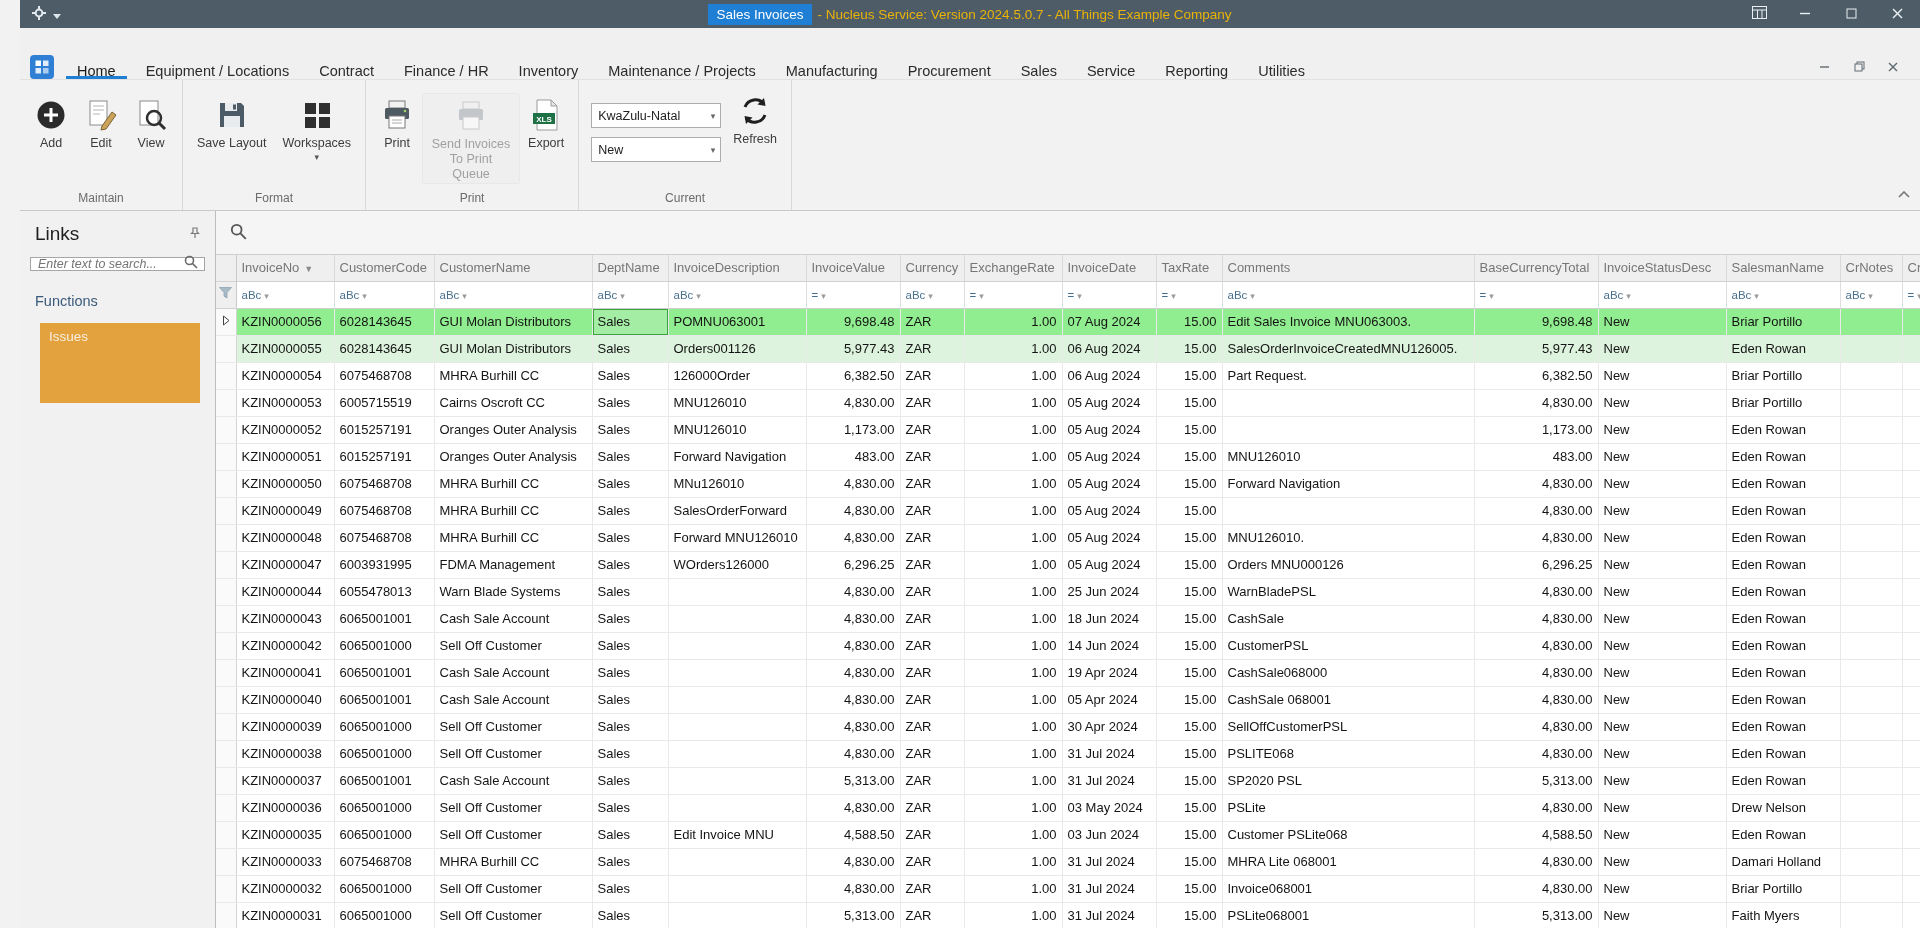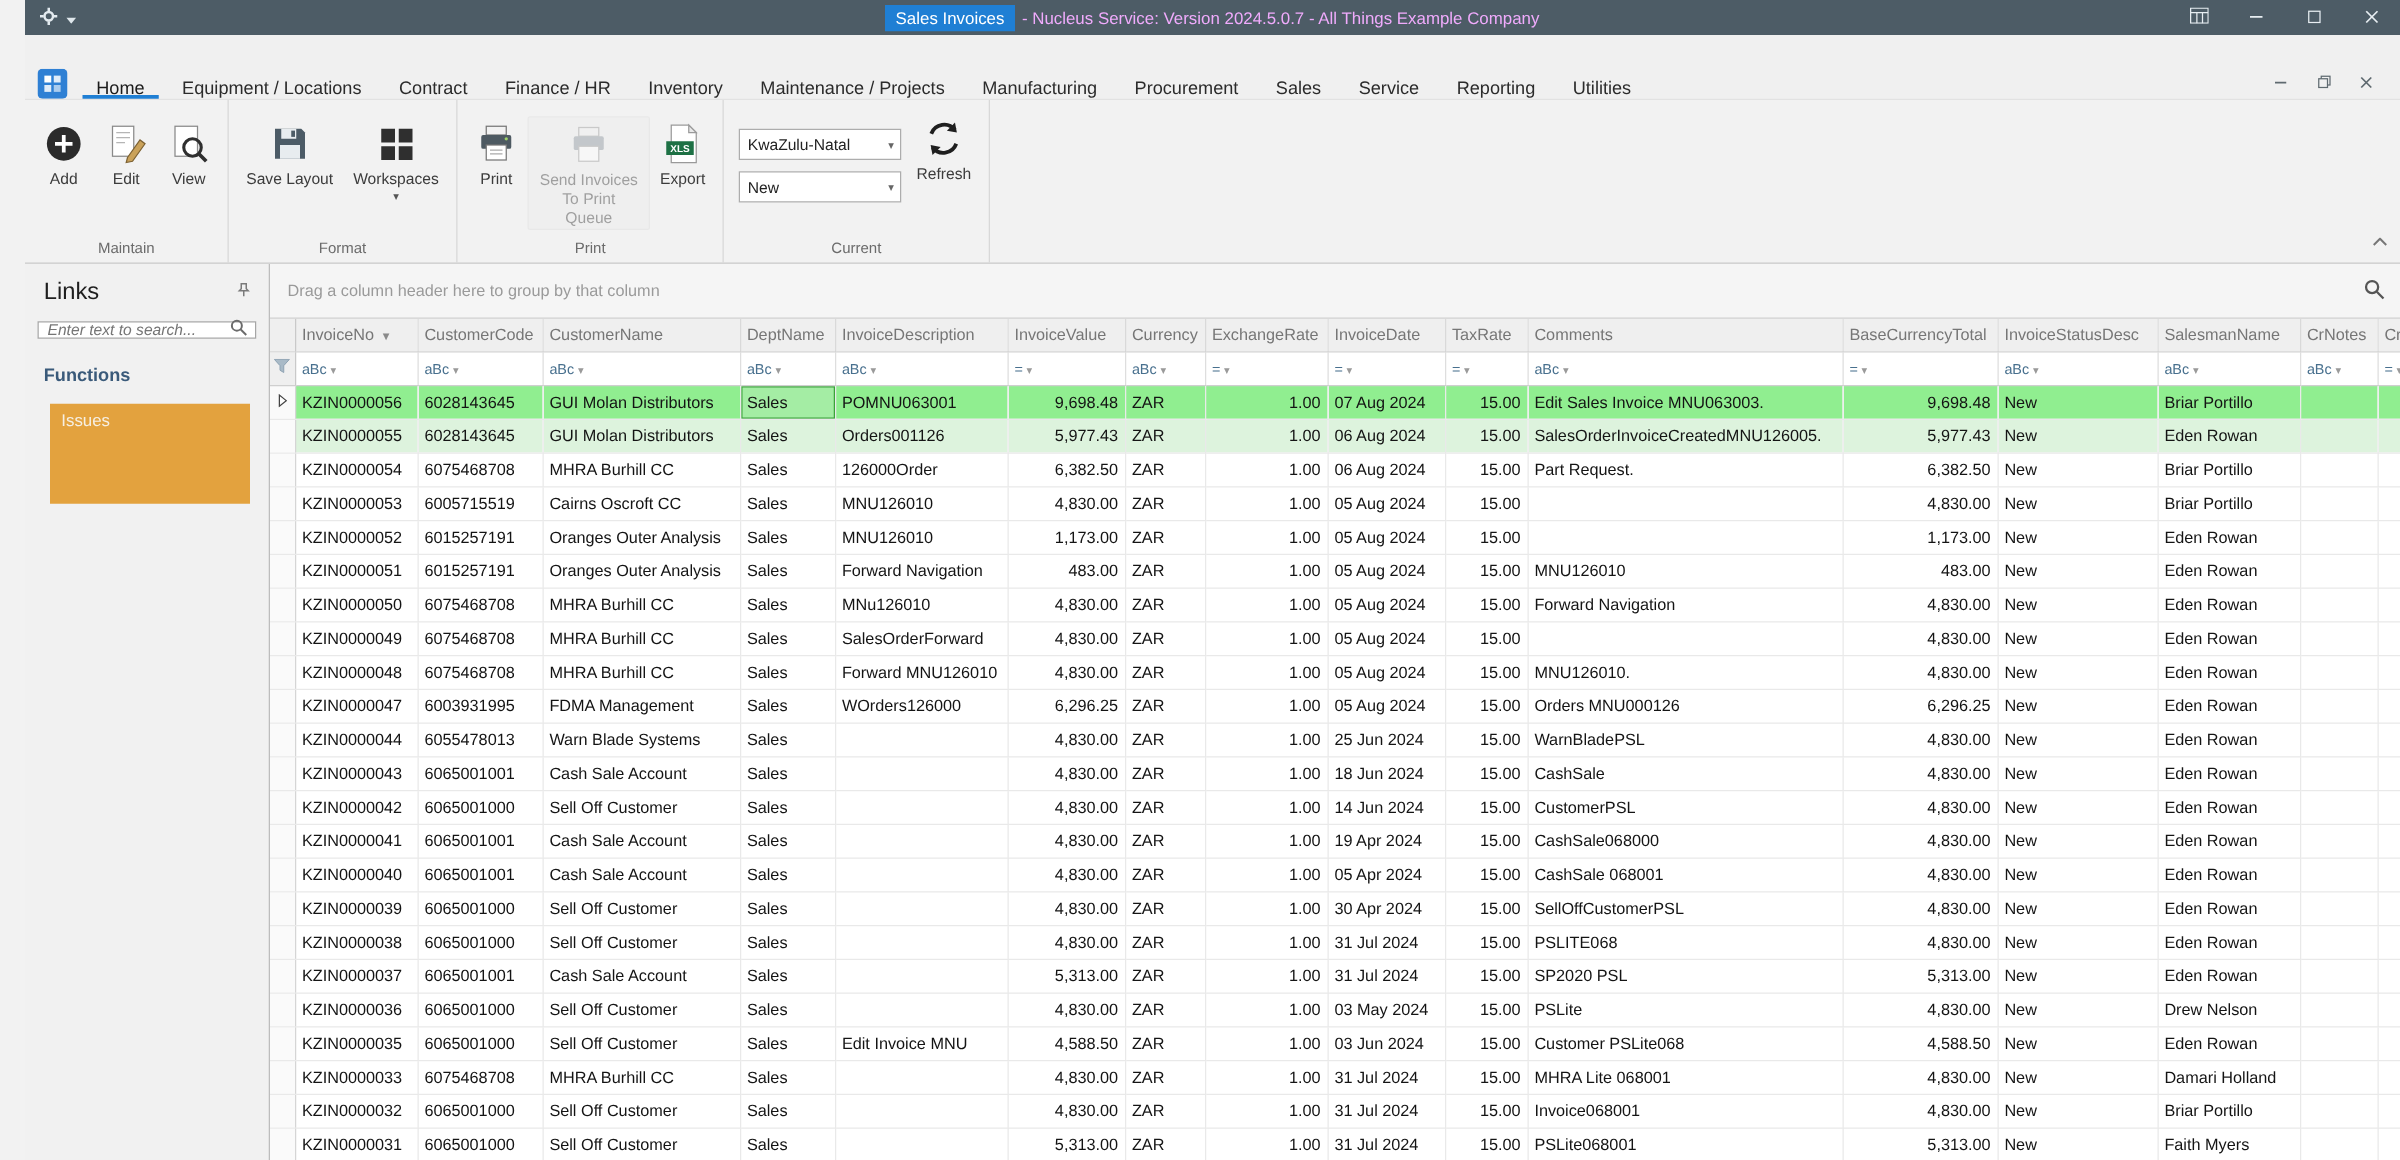--- a/index.html
+++ b/index.html
@@ -6,21 +6,21 @@
   html,body { width:1920px; height:928px; overflow:hidden; }
   body { font-family:"Liberation Sans", sans-serif; background:#e8e8e8;
          --titlebar:#4d5c66; --accent:#1f7fd4; --tile:#e3a23e; --rowsel:#90ee90; --rowhot:#ddf3dd; }
   .window { width:1920px; height:928px; display:flex; flex-direction:column; background:#f2f2f2;padding-left:20px; }
 
   
   .titlebar { height:28px; background:var(--titlebar); display:flex; align-items:center; color:#e9eef2; font-size:13.5px; position:relative; flex:0 0 auto; }
   .tb-left { display:flex; align-items:center; gap:7px; padding-left:12px; z-index:2; }
   .tb-center { position:absolute; left:0; right:0; top:0; bottom:0; display:flex; justify-content:center; align-items:center; }
   .chip { background:var(--accent); color:#fff; padding:3px 8px; }
-  .tb-rest { margin-left:6px; color:#f0abfc; }
+  .tb-rest { margin-left:6px; color:#eab308; }
   .tb-right { margin-left:auto; display:flex; z-index:2; }
   .tb-btn { width:46px; height:28px; display:flex; align-items:center; justify-content:center; cursor:default; }
 
   
   .tabrow { height:52px; background:#f0f0f0; display:flex; align-items:flex-end; border-bottom:1px solid #e2e2e2; flex:0 0 auto; }
   .app-btn { width:24px; height:24px; margin:6px 8px 0 10px; flex:0 0 auto; }
   .tab { padding:0 15px; display:flex; align-items:center; font-size:14.5px; color:#2b2b2b; position:relative; cursor:default; }
   .tab.active { color:#1b1b1b; }
   .tab.active::after { content:""; position:absolute; left:4px; right:4px; bottom:0; height:3px; background:var(--accent); }
   .tab-winctl { margin-left:auto; display:flex; align-items:center; padding-right:10px; }
@@ -42,21 +42,21 @@
 
   
   .content { flex:1; display:flex; overflow:hidden; }
 
   
   .sidebar { width:196px; flex:0 0 auto; background:#f1f1f1; border-right:1px solid #bdbdbd; display:flex; flex-direction:column; }
   .sb-header { display:flex; align-items:center; justify-content:space-between; padding:12px 14px 10px 15px; }
   .sb-title { font-size:19px; color:#1f1f1f; }
   .sb-search { margin:2px 10px 0; height:14px; border:1px solid #a6a6a6; background:#fff; display:flex; align-items:center; padding-right:6px; }
   .sb-search input { border:0; outline:0; flex:1; min-width:0; font:italic 12.5px "Liberation Sans", sans-serif; color:#666; padding:0 7px; background:transparent; }
-  .sb-func { margin:22px 15px 12px; font-size:14.5px; font-weight:bold; color:#3a5a7a; }
+  .sb-func { margin:22px 15px 12px; font-size:14.5px; font-weight:normal; color:#3a5a7a; }
   .sb-tile { margin:2px 15px 0 20px; height:80px; background:var(--tile); color:#f6efe2; font-size:13.5px; padding:6px 9px; cursor:default; }
 
   
   .grid-area { flex:1; display:flex; flex-direction:column; background:#fff; overflow:hidden; }
   .groupbar { height:44px; flex:0 0 auto; background:#f5f5f5; border-bottom:1px solid #cfcfcf; display:flex; align-items:center; color:#9a9a9a; font-size:13px; padding:0 12px 0 14px; }
   .groupbar .hint { flex:1; }
   .grid-scroll { flex:1; overflow:hidden; }
   table.grid { border-collapse:collapse; table-layout:fixed; }
   table.grid th { background:#efefef; border-right:1px solid #d9d9d9; border-bottom:1px solid #d2d2d2; font-weight:normal; color:#767676; font-size:13px; text-align:left; padding:0 5px; height:26px; white-space:nowrap; overflow:hidden; }
   table.grid td { border-right:1px solid #e9e9e9; border-bottom:1px solid #e9e9e9; font-size:13px; color:#141414; padding:0 5px; height:27px; white-space:nowrap; overflow:hidden; }
@@ -310,21 +310,20 @@
             </svg></span>
       </div>
       <div class="sb-func">Functions</div>
       <div class="sb-tile">
         <span>Issues</span>
       </div>
     </div>
 
     <div class="grid-area">
       <div class="groupbar">
-        <span class="hint">Drag a column header here to group by that column</span>
         <span><svg width="17" height="17" viewBox="0 0 14 14" fill="none" stroke="#555" stroke-width="1.5">
               <circle cx="5.5" cy="5.5" r="4"></circle>
               <line x1="8.6" y1="8.6" x2="13" y2="13"></line>
             </svg></span>
       </div>
       <div class="grid-scroll">
         <table class="grid" style="width: 1746px;">
           <colgroup id="grid-cols">
               <col style="width: 20px;">
               <col style="width: 98px;">

